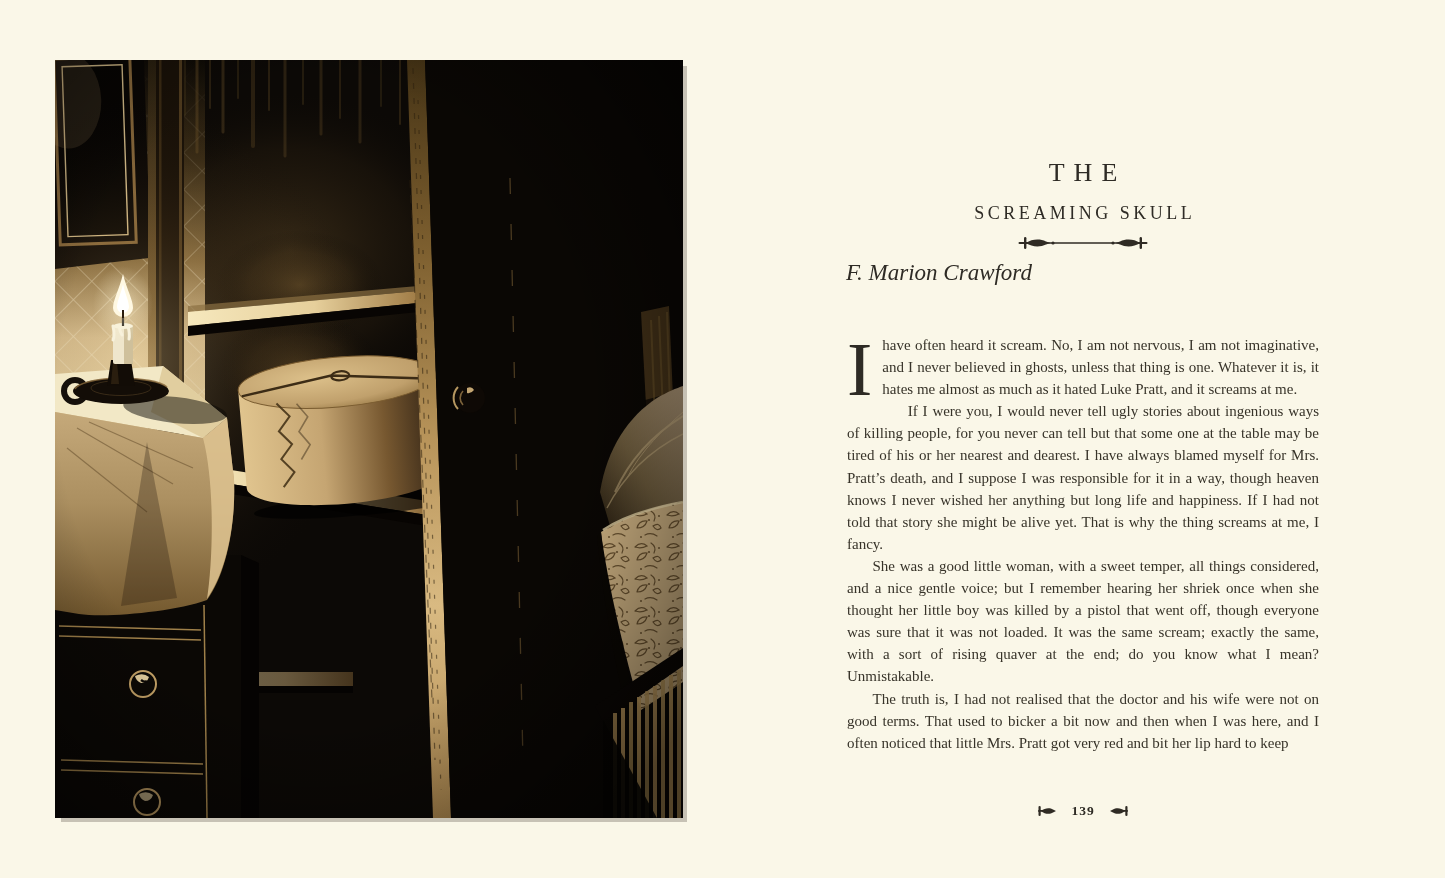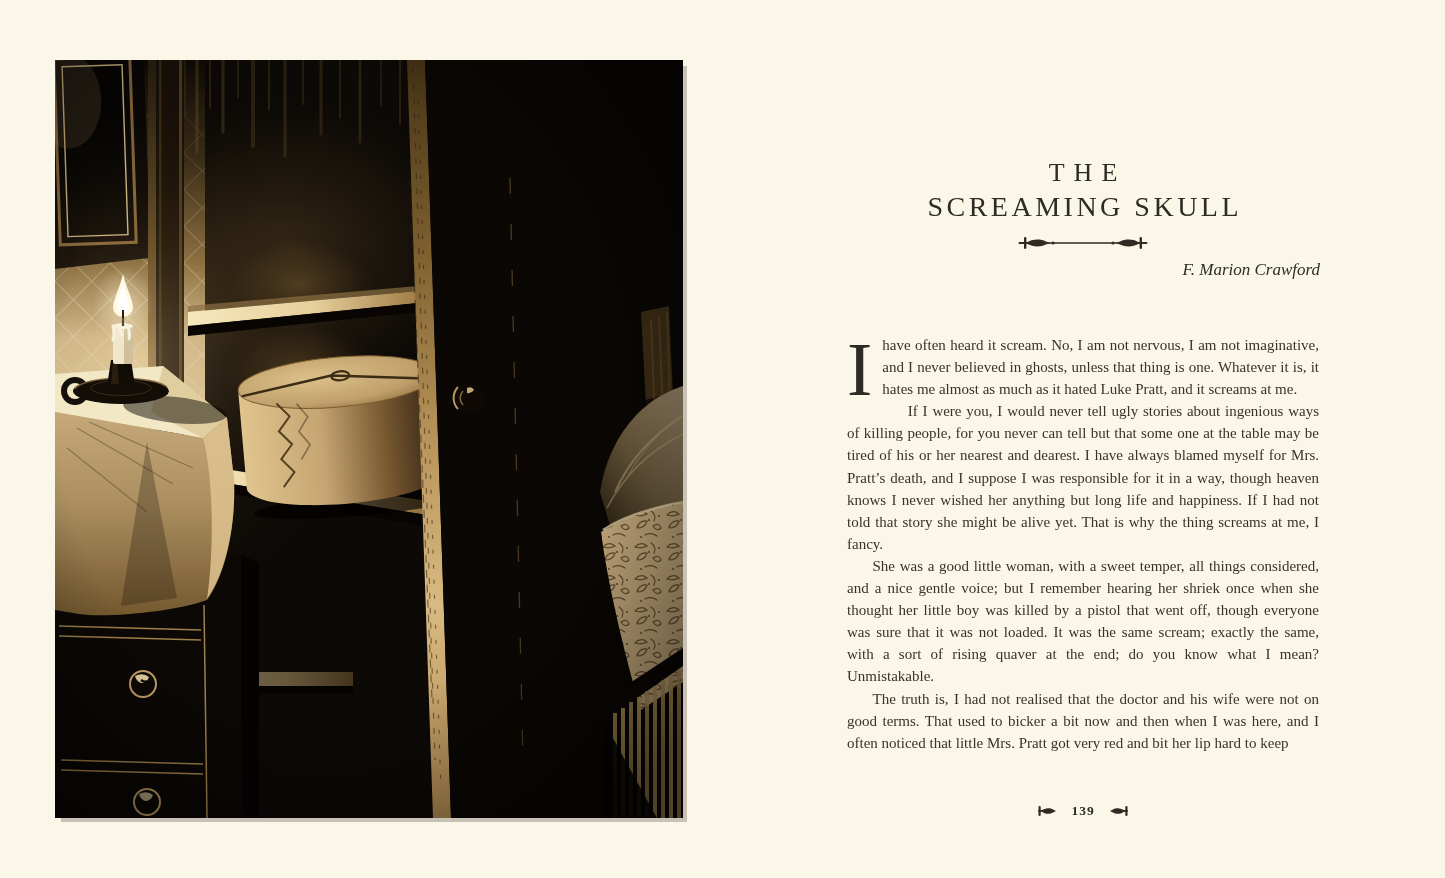--- a/index.html
+++ b/index.html
@@ -6,24 +6,24 @@
   .spread{position:relative;width:1445px;height:878px;background:#faf7e8;overflow:hidden;
           font-family:"Liberation Serif",serif;}
   
   .plate{position:absolute;left:55px;top:60px;width:628px;height:758px;margin:0;
          box-shadow:5px 5px 0 -1px rgba(128,122,110,.42);}
   .plate svg{display:block;}
   
   .text-page{position:absolute;left:846px;top:0;width:474px;height:878px;color:#35312a;}
   .ttl{position:absolute;width:100%;margin:0;text-align:center;font-weight:400;color:#2e2b25;}
   .t1{top:158px;font-size:26px;letter-spacing:9px;text-indent:9px;}
-  .t2{top:191px;font-size:28px;letter-spacing:3.5px;text-indent:3.5px;}
+  .t2{top:203px;font-size:18px;letter-spacing:3.5px;text-indent:3.5px;}
   .divider{position:absolute;top:236px;width:100%;display:flex;justify-content:center;}
-  .author{position:absolute;top:260px;width:100%;text-align:right;font-style:italic;
-          font-size:17px;color:#2e2b25;}
+  .author{position:absolute;top:260px;width:100%;text-align:left;font-style:italic;
+          font-size:23px;color:#2e2b25;}
   .bodytext{position:absolute;top:334px;left:1px;width:472px;font-size:15px;line-height:22.1px;
             text-align:justify;color:#373329;}
   .bodytext p{margin:0;text-indent:1.7em;}
   .bodytext p.first{text-indent:0;}
   .dropcap{float:left;font-size:76px;line-height:64px;padding:3px 10px 0 0;color:#2e2b25;}
   .folio{position:absolute;top:803px;width:100%;display:flex;align-items:center;
          justify-content:center;gap:14px;font-size:13.5px;font-weight:700;
          letter-spacing:1px;color:#2e2b25;}
   .folio svg{display:block;}
 </style>

